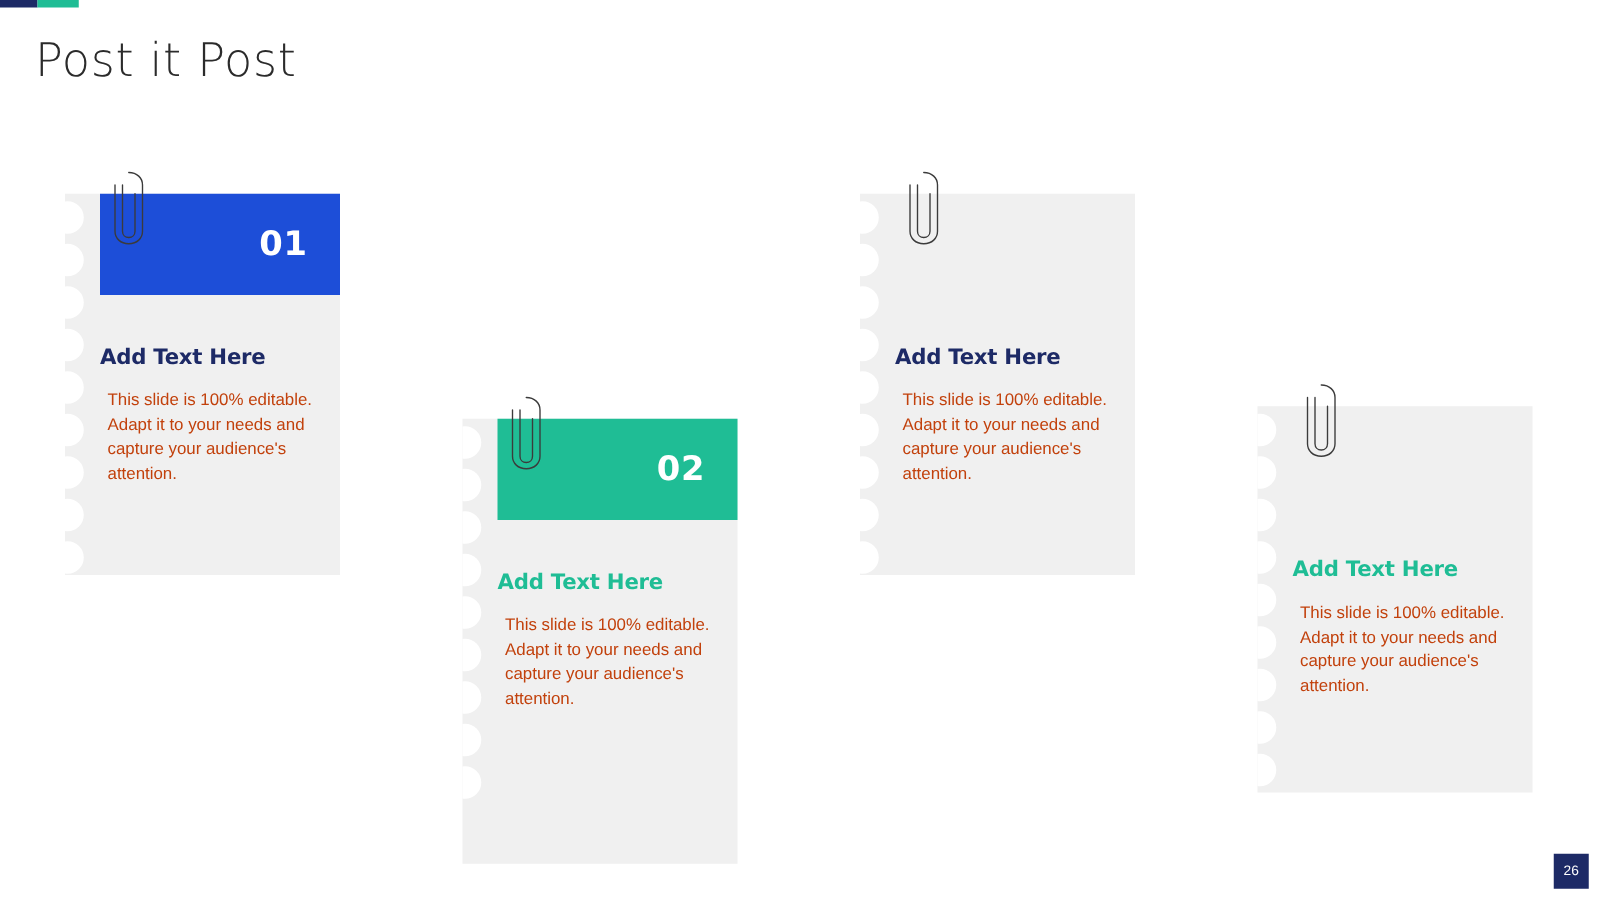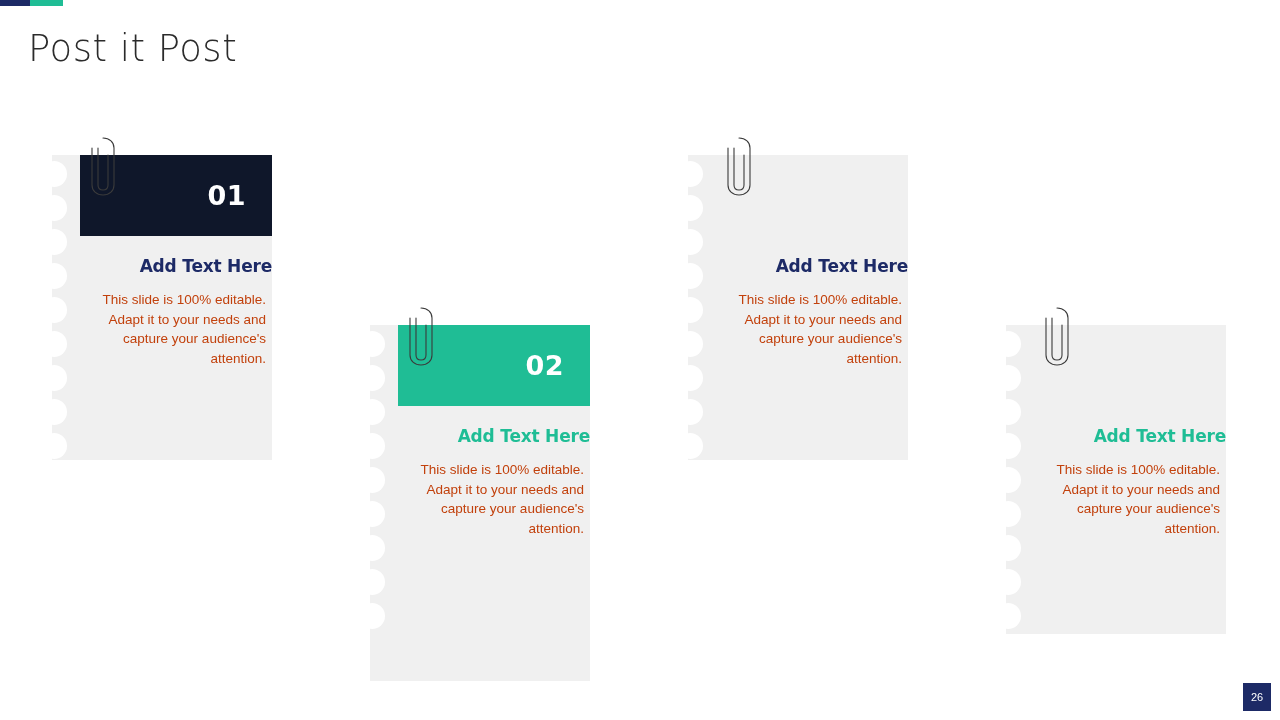--- a/index.html
+++ b/index.html
@@ -84,21 +84,21 @@
     left: 28px;
     top: 0;
     width: 192px;
     height: 81px;
     box-sizing: border-box;
     display: flex;
     align-items: center;
     justify-content: flex-end;
     padding-right: 26px;
   }
-  .note-header.navy { background: #0f172a; }
+  .note-header.navy { background: #1d4ed8; }
   .note-header.teal { background: #1fbd95; }
 
   .note-number {
     color: #ffffff;
     font-family: "DejaVu Sans", sans-serif;
     font-size: 27px;
     font-weight: bold;
     letter-spacing: 0.5px;
     line-height: 1;
   }
@@ -112,22 +112,22 @@
     height: 72px;
     z-index: 5;
   }
   .clip svg { display: block; }
 
   .note-body {
     position: absolute;
     left: 28px;
     top: 81px;
     width: 192px;
-    text-align: right;
-    padding-top: 20px;
+    text-align: left;
+    padding-top: 40px;
     box-sizing: border-box;
   }
   .note-heading {
     font-family: "DejaVu Sans", sans-serif;
     font-size: 17px;
     font-weight: bold;
     letter-spacing: -0.2px;
     margin: 0 0 14px 0;
     line-height: 1.2;
   }
@@ -192,21 +192,21 @@
         <path d="M10 13 L10 50 C10 53.1 12.2 55 15 55 C17.8 55 20 53.1 20 50 L20 20" fill="none" stroke="#3b3b3b" stroke-width="1.1" stroke-linecap="round"></path>
       </svg>
     </div>
     <div class="note-body">
       <p class="note-heading navy">Add Text Here</p>
       <p class="note-text">This slide is 100% editable. Adapt it to your needs and capture your audience's attention.</p>
     </div>
   </div>
 </div>
 
-<div class="note" style="left:370px; top:325px; height:356px;">
+<div class="note" style="left:370px; top:335px; height:356px;">
   <div class="note-paper">
     <div class="scallops">
       <i style="top:6px"></i>
         <i style="top:40px"></i>
         <i style="top:74px"></i>
       <i style="top:108px"></i>
         <i style="top:142px"></i>
         <i style="top:176px"></i>
       <i style="top:210px"></i>
         <i style="top:244px"></i>

